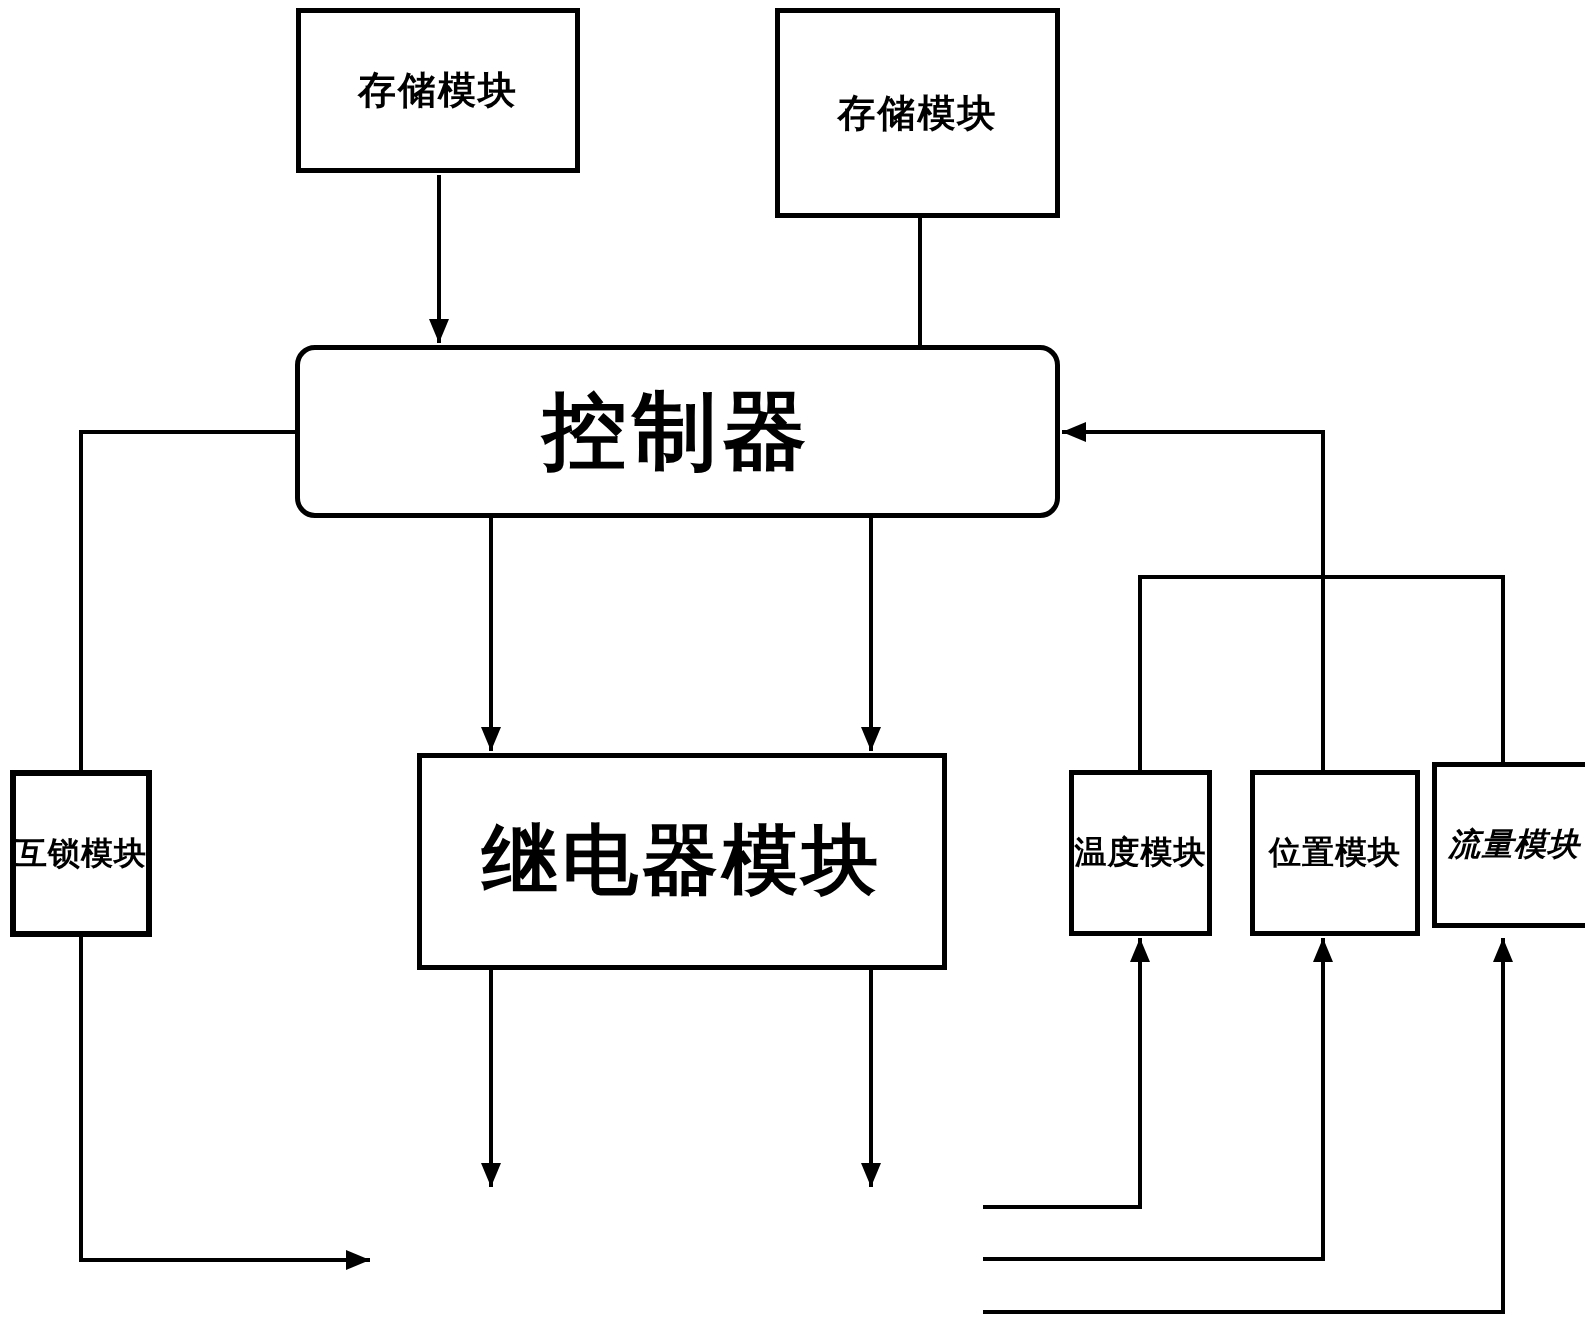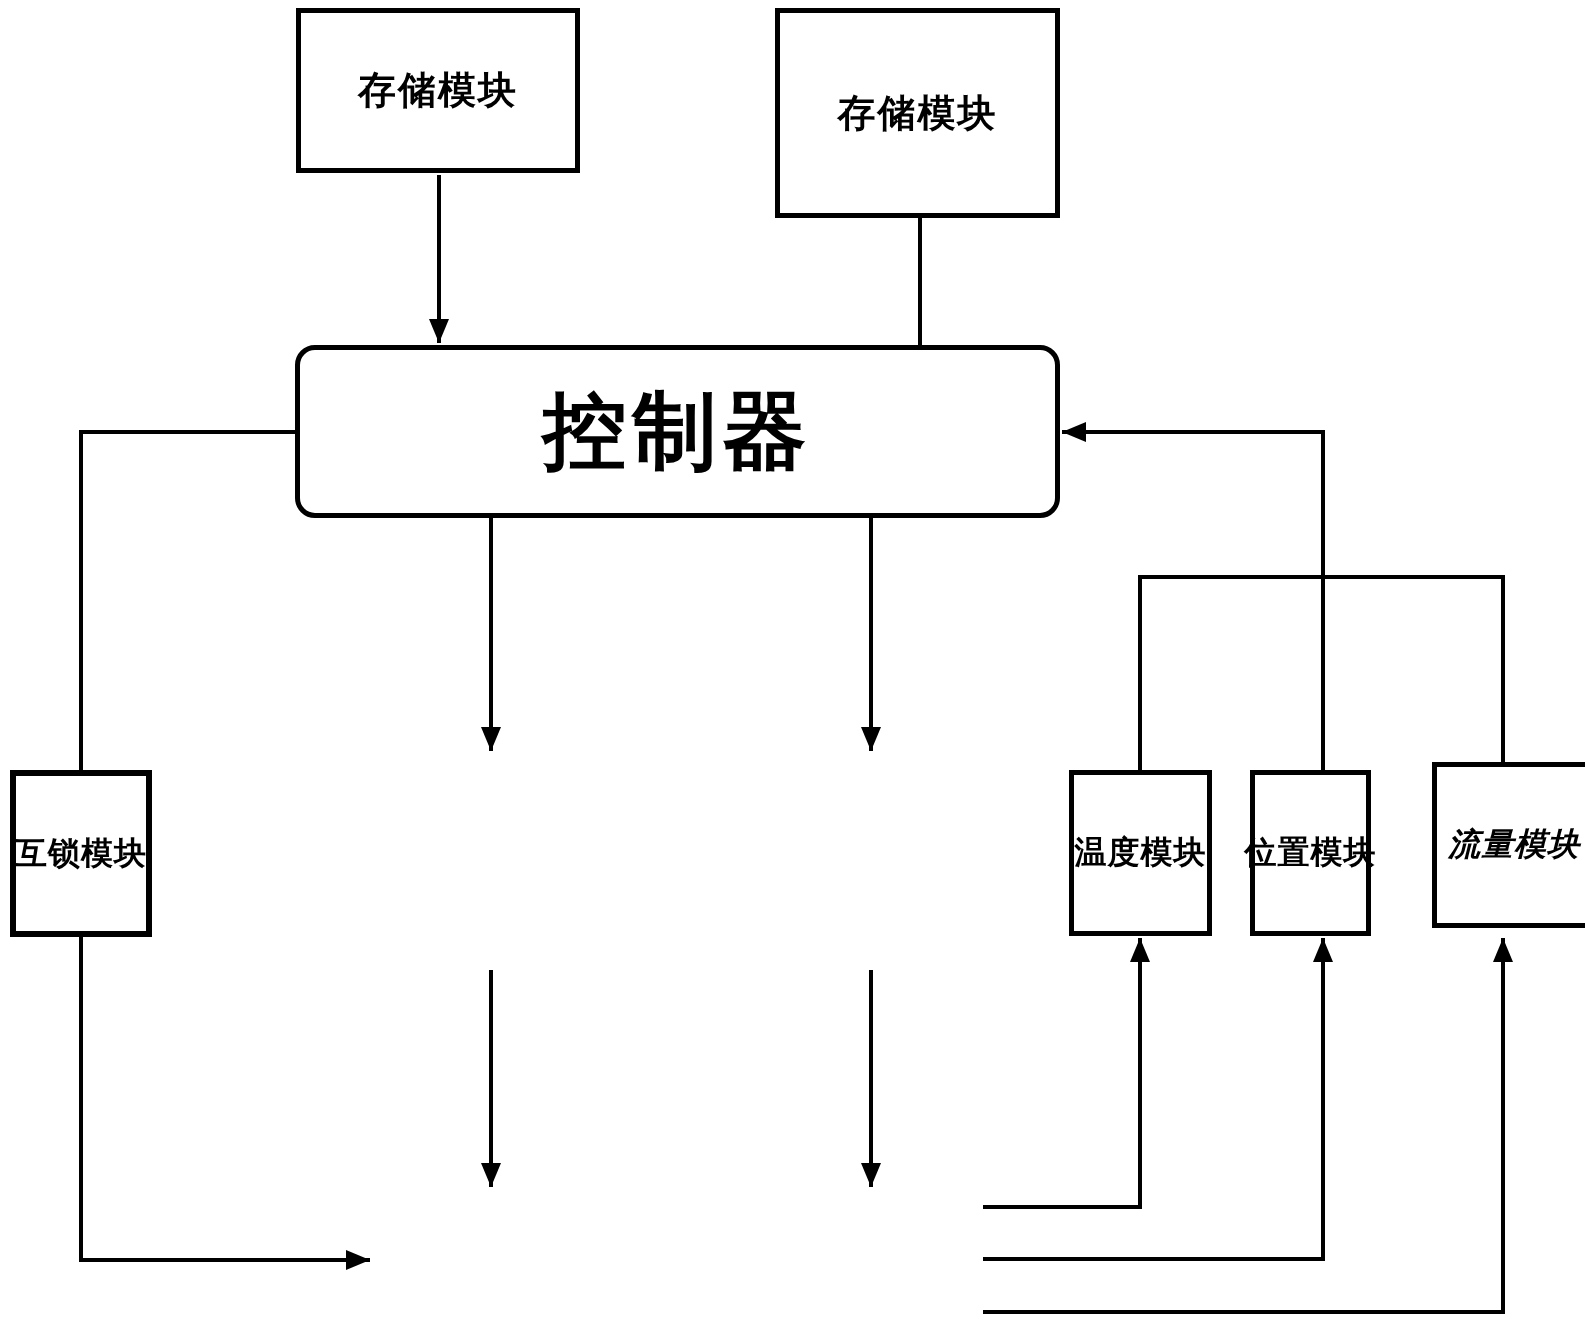--- a/index.html
+++ b/index.html
@@ -37,21 +37,21 @@
     white-space: nowrap;
     letter-spacing: 2px;
   }
   
   .n-power      { left: 296px;  top: 8px;    width: 284px; height: 165px; }
   .n-storage    { left: 775px;  top: 8px;    width: 285px; height: 210px; }
   .n-controller { left: 295px;  top: 345px;  width: 765px; height: 173px; border-radius: 20px; }
   .n-interlock  { left: 10px;   top: 770px;  width: 142px; height: 167px; border-width: 6px; }
   .n-relay      { left: 417px;  top: 753px;  width: 530px; height: 217px; }
   .n-temp       { left: 1069px; top: 770px;  width: 143px; height: 166px; }
-  .n-position   { left: 1250px; top: 770px;  width: 121px; height: 166px; }
+  .n-position   { left: 1250px; top: 770px;  width: 170px; height: 166px; }
   .n-flow       { left: 1432px; top: 762px;  width: 164px; height: 166px; font-style: italic; }
   .n-solenoid   { left: 372px;  top: 1189px; width: 613px; height: 141px; }
 
   .fs-small  .node-label { font-size: 38px; }
   .fs-side   .node-label { font-size: 32px; letter-spacing: 1px; }
   .fs-xl     .node-label { font-size: 84px; letter-spacing: 6px; }
   .fs-large  .node-label { font-size: 76px; letter-spacing: 4px; }
   .fs-big    .node-label { font-size: 70px; letter-spacing: 4px; }
 </style>
 </head>
@@ -91,20 +91,23 @@
   </div>
 
   <div class="node n-controller fs-xl">
     <span class="node-label">控制器</span>
   </div>
 
   <div class="node n-interlock fs-side">
     <span class="node-label">互锁模块</span>
   </div>
 
+  <div class="node n-relay fs-large">
+    <span class="node-label">继电器模块</span>
+  </div>
 
   <div class="node n-temp fs-side">
     <span class="node-label">温度模块</span>
   </div>
 
   <div class="node n-position fs-side">
     <span class="node-label">位置模块</span>
   </div>
 
   <div class="node n-flow fs-side">

